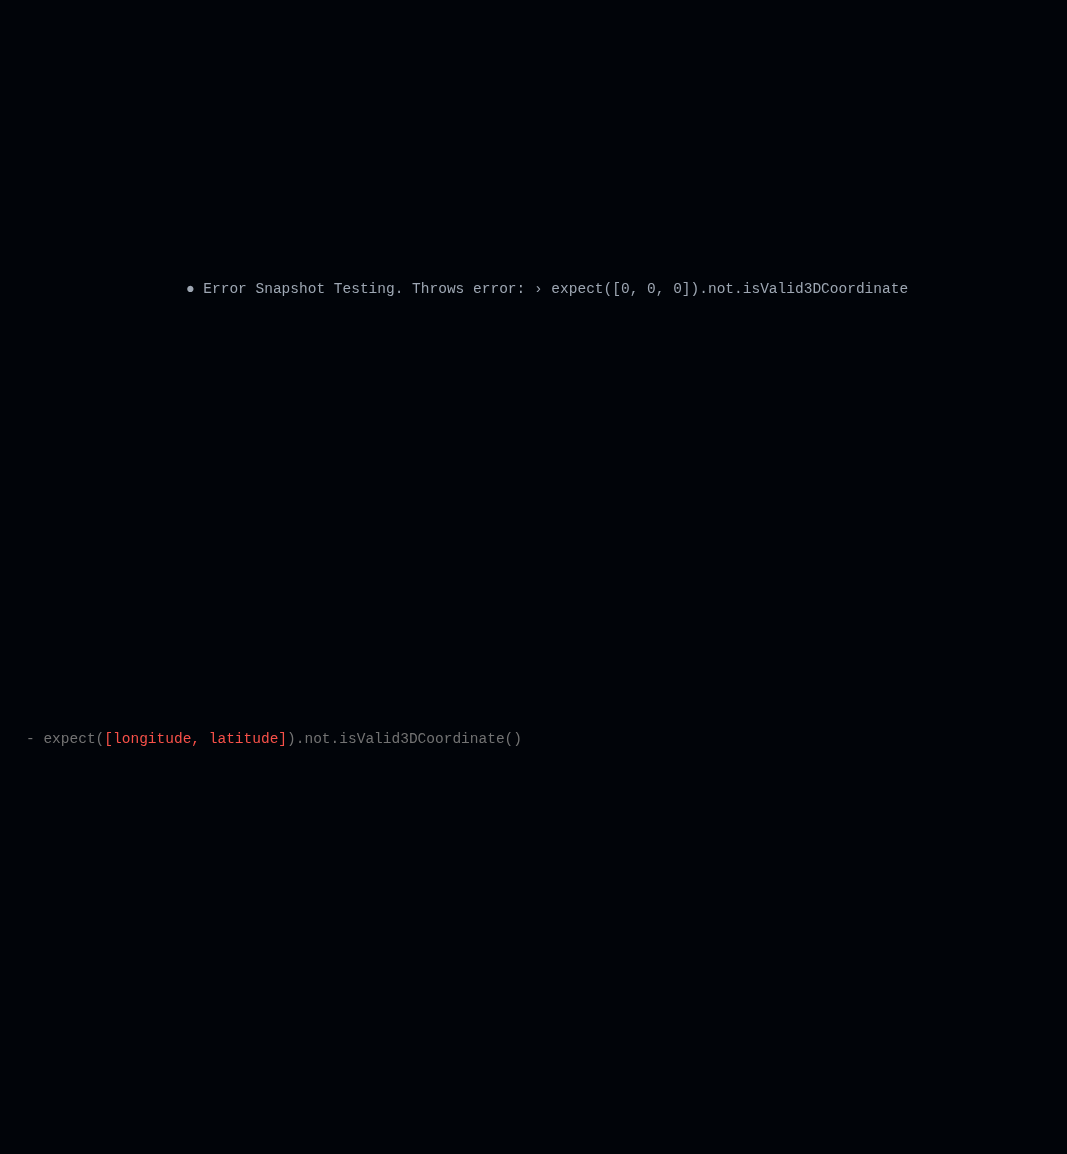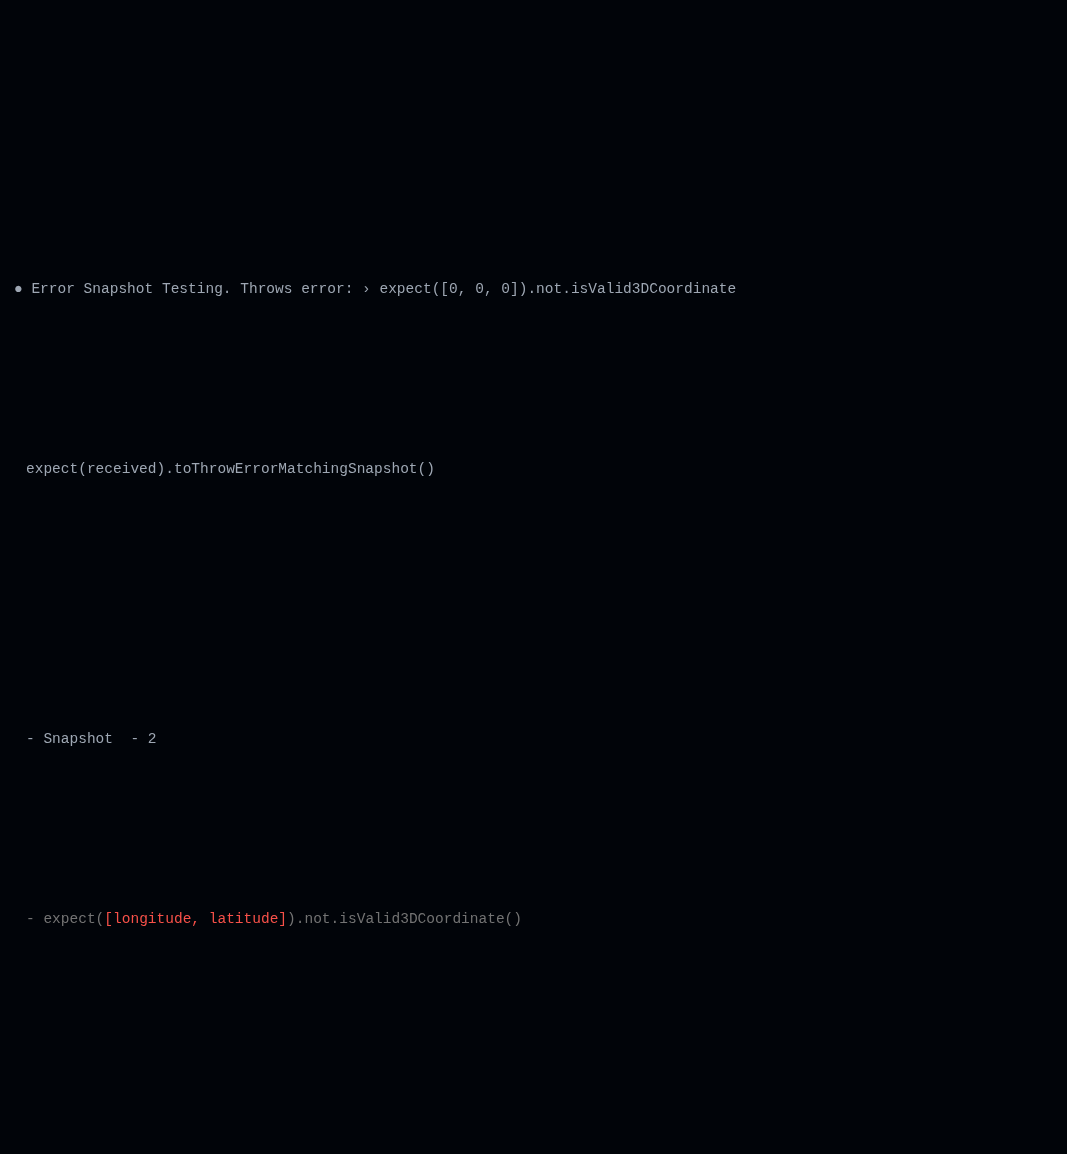--- a/index.html
+++ b/index.html
@@ -14,41 +14,40 @@
     overflow-x: hidden;
   }
   .wrap {
     padding: 4px 0 24px 0;
   }
   .bullet::before {
     content: "● ";
     color: #9ea7b3;
   }
   .bullet {
-    padding-left: 14px;
+    padding-left: 27px;
+    text-align: center;
   }
   .indent1 { padding-left: 26px; }
   .blank { height: 30px; }
   .red { color: #f85149; font-family: Liberation Mono, monospace; }
   .sym { color: #737373; }
 </style>
 </head>
 <body>
 
 
 
 <div class="wrap">
 
   
   <div class="bullet">Error Snapshot Testing. Throws error: › expect([0, 0, 0]).not.isValid3DCoordinate</div>
   <div class="blank"></div>
-  <div class="indent1">expect(received).toThrowErrorMatchingSnapshot()</div>
   <div class="blank"></div>
   <div class="blank"></div>
-  <div class="indent1">- Snapshot  - 2</div>
   <div class="blank"></div>
   <div class="indent1"><span class="sym">- expect(</span><span class="red">[longitude, latitude]</span><span class="sym">).not.isValid3DCoordinate()</span></div>
   
   
   
   
   
   
   
   

